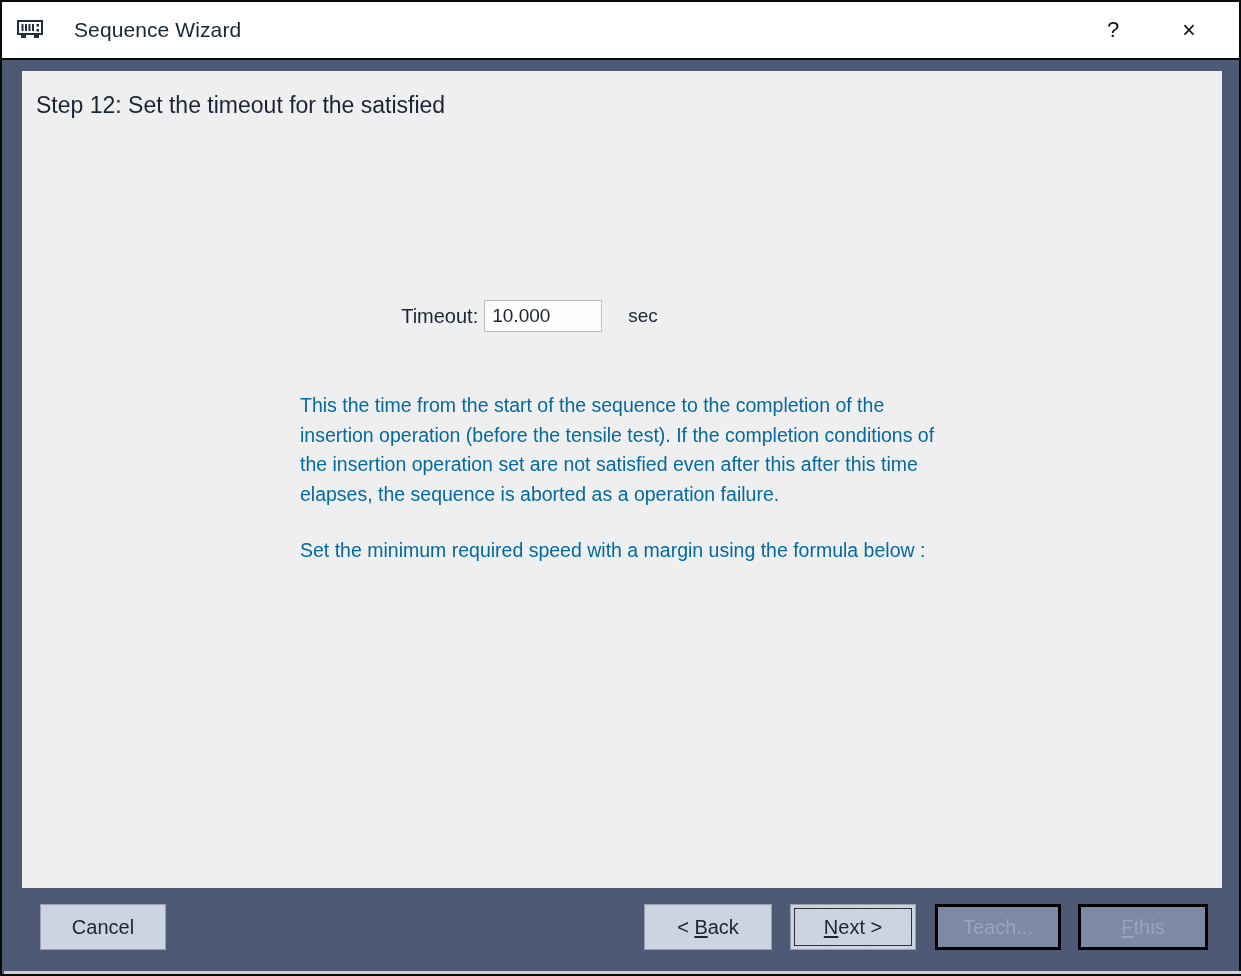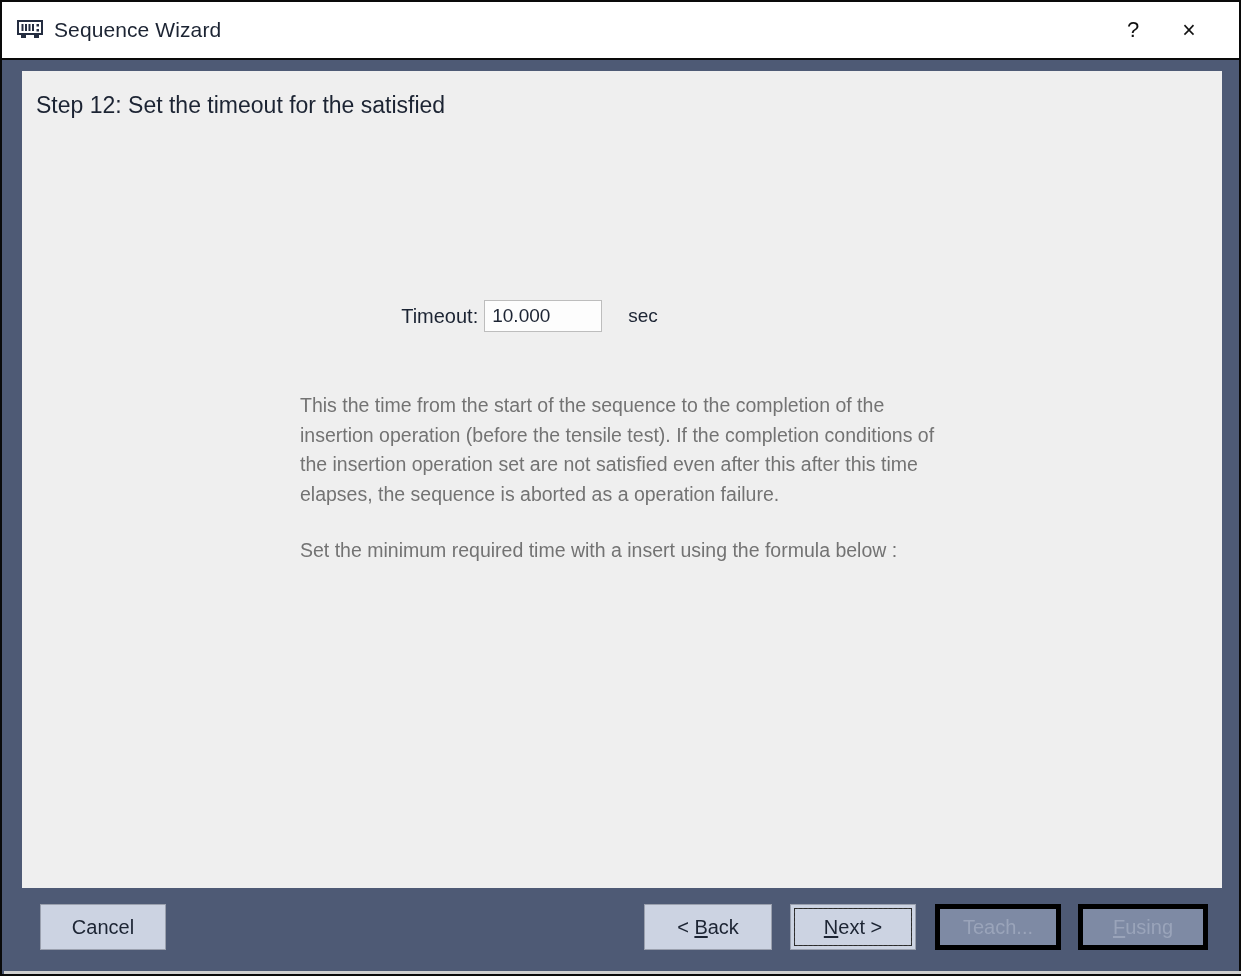--- a/index.html
+++ b/index.html
@@ -29,20 +29,21 @@
   .titlebar {
     position: absolute;
     left: 0; top: 0;
     width: 1237px;
     height: 58px;
     background: #ffffff;
     border-bottom: 2px solid #0a0a0a;
     box-sizing: border-box;
     display: flex;
     align-items: center;
+    gap: 20px;
   }
   .title-icon {
     margin-left: 14px;
     width: 28px;
     height: 24px;
     display: flex;
     align-items: center;
     justify-content: center;
     flex: 0 0 auto;
   }
@@ -133,21 +134,21 @@
   .body-text {
     position: absolute;
     left: 278px;
     top: 320px;
     width: 660px;
   }
   .body-text p {
     margin: 0 0 27px 0;
     font-size: 19.5px;
     line-height: 29.5px;
-    color: #737373;
+    color: #0369a1;
   }
   .body-text p:last-child { margin-bottom: 0; }
 
   
   .buttonbar {
     position: absolute;
     left: 0;
     top: 828px;
     width: 1010px;
     height: 86px;
@@ -163,21 +164,21 @@
     font-size: 20px;
     color: #1c2433;
     display: flex;
     align-items: center;
     justify-content: center;
     padding: 0;
     white-space: nowrap;
   }
   .btn.disabled {
     background: #7e8aa4;
-    border: 5px solid #000000;
+    border: 3px solid #000000;
     color: #9aa4ba;
   }
   .btn.focused {
     border: 1px solid #9aa0ae;
     box-shadow: inset 0 0 0 3px #ccd3e2, inset 0 0 0 4px #3a3a3a;
   }
   .btn.focused .focus-ring {
     position: absolute;
     left: 3px; top: 3px; right: 3px; bottom: 3px;
     border: 1px dashed #2b2b2b;
@@ -233,42 +234,42 @@
       <div class="step-title">Step 12: Set the timeout for the satisfied</div>
 
       <div class="timeout-row">
         <span class="timeout-label">Timeout:</span>
         <input class="timeout-input" type="text" value="10.000" style="">
         <span class="timeout-unit">sec</span>
       </div>
 
       <div class="body-text">
         <p>This the time from the start of the sequence to the completion of the insertion operation (before the tensile test).  If the completion conditions of the insertion operation set are not satisfied even after this after this time elapses, the sequence is aborted as a operation failure.</p>
-        <p>Set the minimum required time with a insert using the formula below :</p>
+        <p>Set the minimum required speed with a margin using the formula below :</p>
       </div>
 
     </div>
 
     <div class="buttonbar">
 
       <button class="btn" id="btn-cancel">Cancel</button>
 
       <button class="btn" id="btn-back">&lt;&nbsp;<u>B</u><span>ack</span></button>
 
       <button class="btn focused" id="btn-next">
           <span class="focus-ring"></span>
           <u>N</u>
           <span>ext&nbsp;&gt;</span>
         </button>
 
       <button class="btn disabled" id="btn-teach" disabled="">Teach...</button>
 
       <button class="btn disabled" id="btn-finish" disabled="">
           <u>F</u>
-          <span>using</span>
+          <span>this</span>
         </button>
 
     </div>
 
     <div class="bottom-strip"></div>
 
   </div>
 </div>
 
 </body></html>

